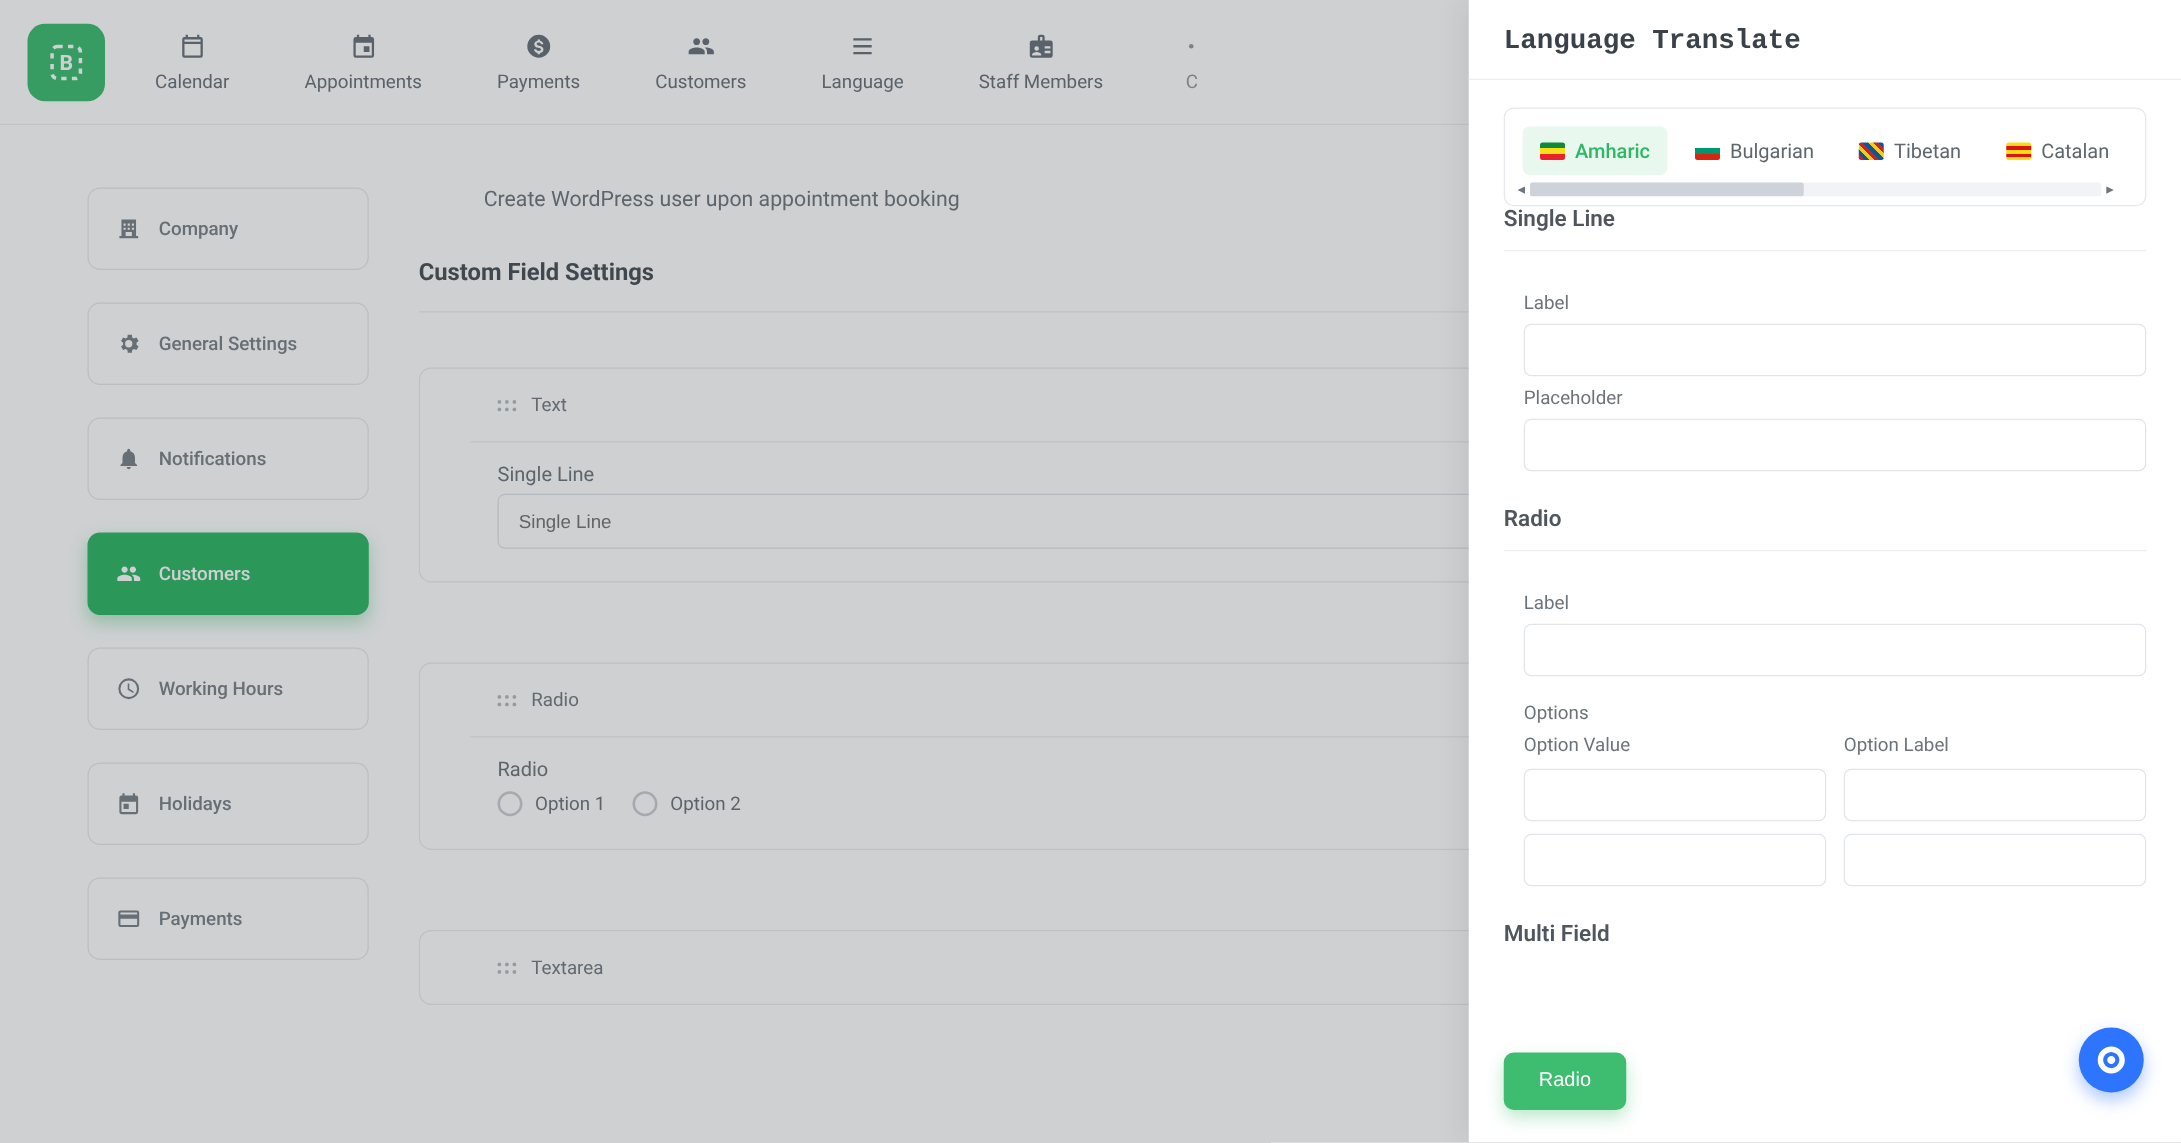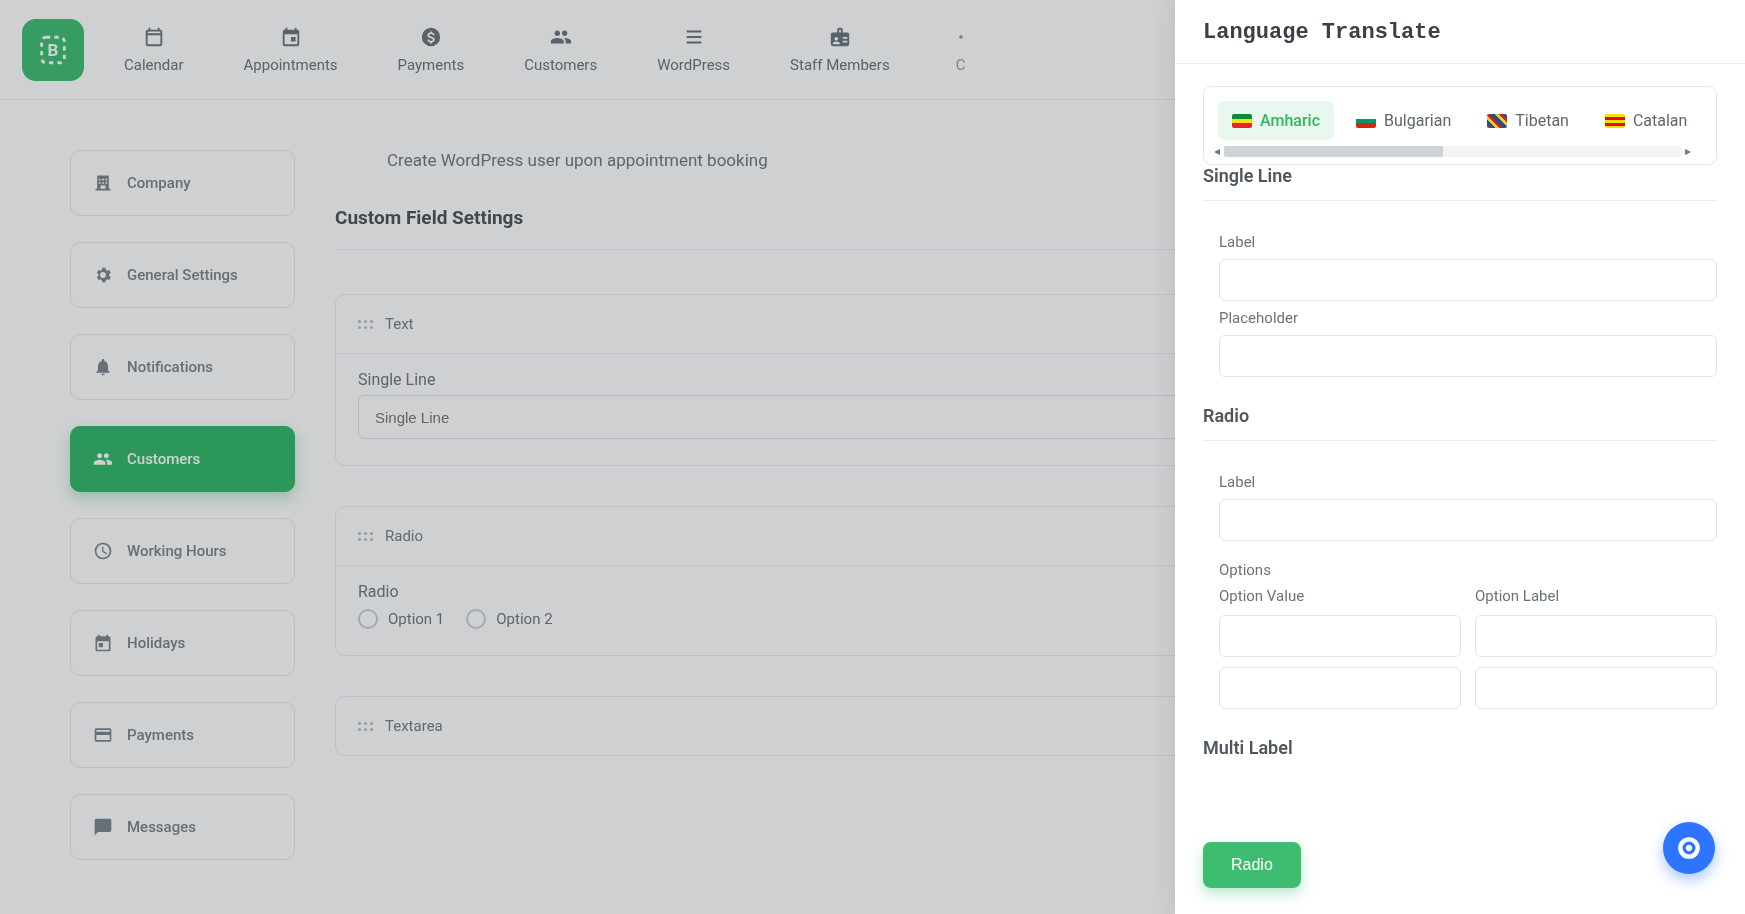--- a/index.html
+++ b/index.html
@@ -97,22 +97,23 @@
     font-weight: 700;
     color: #4a5158;
     padding-bottom: 20px;
     border-bottom: 1px solid #edeff1;
     margin-bottom: 44px;
   }
 
   .field-card {
     border: 1px solid #e9ecef;
     border-radius: 10px;
-    margin-bottom: 40px;
+    margin-bottom: 64px;
     overflow: hidden;
+    padding-left: 40px;
   }
   .field-card-header {
     padding: 20px 22px;
     display: flex;
     align-items: center;
     gap: 12px;
     color: #747c83;
     font-size: 15px;
   }
   .drag-dots { display: inline-flex; flex-direction: column; gap: 3px; }
@@ -330,21 +331,21 @@
     <div class="nav-item">
       <svg viewBox="0 0 24 24">
           <path d="M16 11c1.7 0 3-1.3 3-3s-1.3-3-3-3-3 1.3-3 3 1.3 3 3 3zm-8 0c1.7 0 3-1.3 3-3S9.7 5 8 5 5 6.3 5 8s1.3 3 3 3zm0 2c-2.3 0-7 1.2-7 3.5V19h14v-2.5c0-2.3-4.7-3.5-7-3.5zm8 0c-.3 0-.6 0-1 .1 1.2.8 2 2 2 3.4V19h6v-2.5c0-2.3-4.7-3.5-7-3.5z"></path>
         </svg>
       <span>Customers</span>
     </div>
     <div class="nav-item">
       <svg viewBox="0 0 24 24">
           <path d="M4 5h16v2H4V5zm0 6h16v2H4v-2zm0 6h16v2H4v-2z"></path>
         </svg>
-      <span>WordPress</span>
+      <span>Language</span>
     </div>
     <div class="nav-item">
       <svg viewBox="0 0 24 24">
           <path d="M20 7h-5V4a2 2 0 0 0-2-2h-2a2 2 0 0 0-2 2v3H4a2 2 0 0 0-2 2v11a2 2 0 0 0 2 2h16a2 2 0 0 0 2-2V9a2 2 0 0 0-2-2zm-9-3h2v3h-2V4zM8 16a2 2 0 1 1 0-4 2 2 0 0 1 0 4zm4 4H4v-.5c0-1.7 2.7-2.5 4-2.5s4 .8 4 2.5V20zm8-2h-5v-2h5v2zm0-4h-5v-2h5v2z"></path>
         </svg>
       <span>Staff Members</span>
     </div>
     <div class="nav-item" style="opacity:0.7">
       <svg viewBox="0 0 24 24">
           <circle cx="12" cy="12" r="2"></circle>
@@ -391,26 +392,20 @@
       <svg viewBox="0 0 24 24">
           <path d="M19 4h-1V2h-2v2H8V2H6v2H5a2 2 0 0 0-2 2v14a2 2 0 0 0 2 2h14a2 2 0 0 0 2-2V6a2 2 0 0 0-2-2zm0 16H5V10h14v10zM7 12h5v5H7v-5z"></path>
         </svg>
       <span>Holidays</span>
     </div>
     <div class="sidebar-item">
       <svg viewBox="0 0 24 24">
           <path d="M20 4H4a2 2 0 0 0-2 2v12a2 2 0 0 0 2 2h16a2 2 0 0 0 2-2V6a2 2 0 0 0-2-2zm0 14H4v-6h16v6zm0-10H4V6h16v2z"></path>
         </svg>
       <span>Payments</span>
-    </div>
-    <div class="sidebar-item">
-      <svg viewBox="0 0 24 24">
-          <path d="M20 2H4a2 2 0 0 0-2 2v18l4-4h14a2 2 0 0 0 2-2V4a2 2 0 0 0-2-2z"></path>
-        </svg>
-      <span>Messages</span>
     </div>
   </div>
 
   <div class="main">
 
     <div class="checkbox-row">
       <span>Create WordPress user upon appointment booking</span>
     </div>
 
     <div class="section-title">Custom Field Settings</div>
@@ -549,21 +544,21 @@
       <div class="opts-row">
         <input class="df-input" style="">
         <input class="df-input" style="">
       </div>
       <div class="opts-row">
         <input class="df-input" style="">
         <input class="df-input" style="">
       </div>
     </div>
 
-    <div class="drawer-section-title" style="margin-top:10px;border-bottom:none;padding-bottom:0">Multi Label</div>
+    <div class="drawer-section-title" style="margin-top:10px;border-bottom:none;padding-bottom:0">Multi Field</div>
 
   </div>
 
   <div class="drawer-footer">
     <button class="okay-btn">Radio</button>
   </div>
 </div>
 
 <div class="help-fab">
   <svg viewBox="0 0 24 24">

